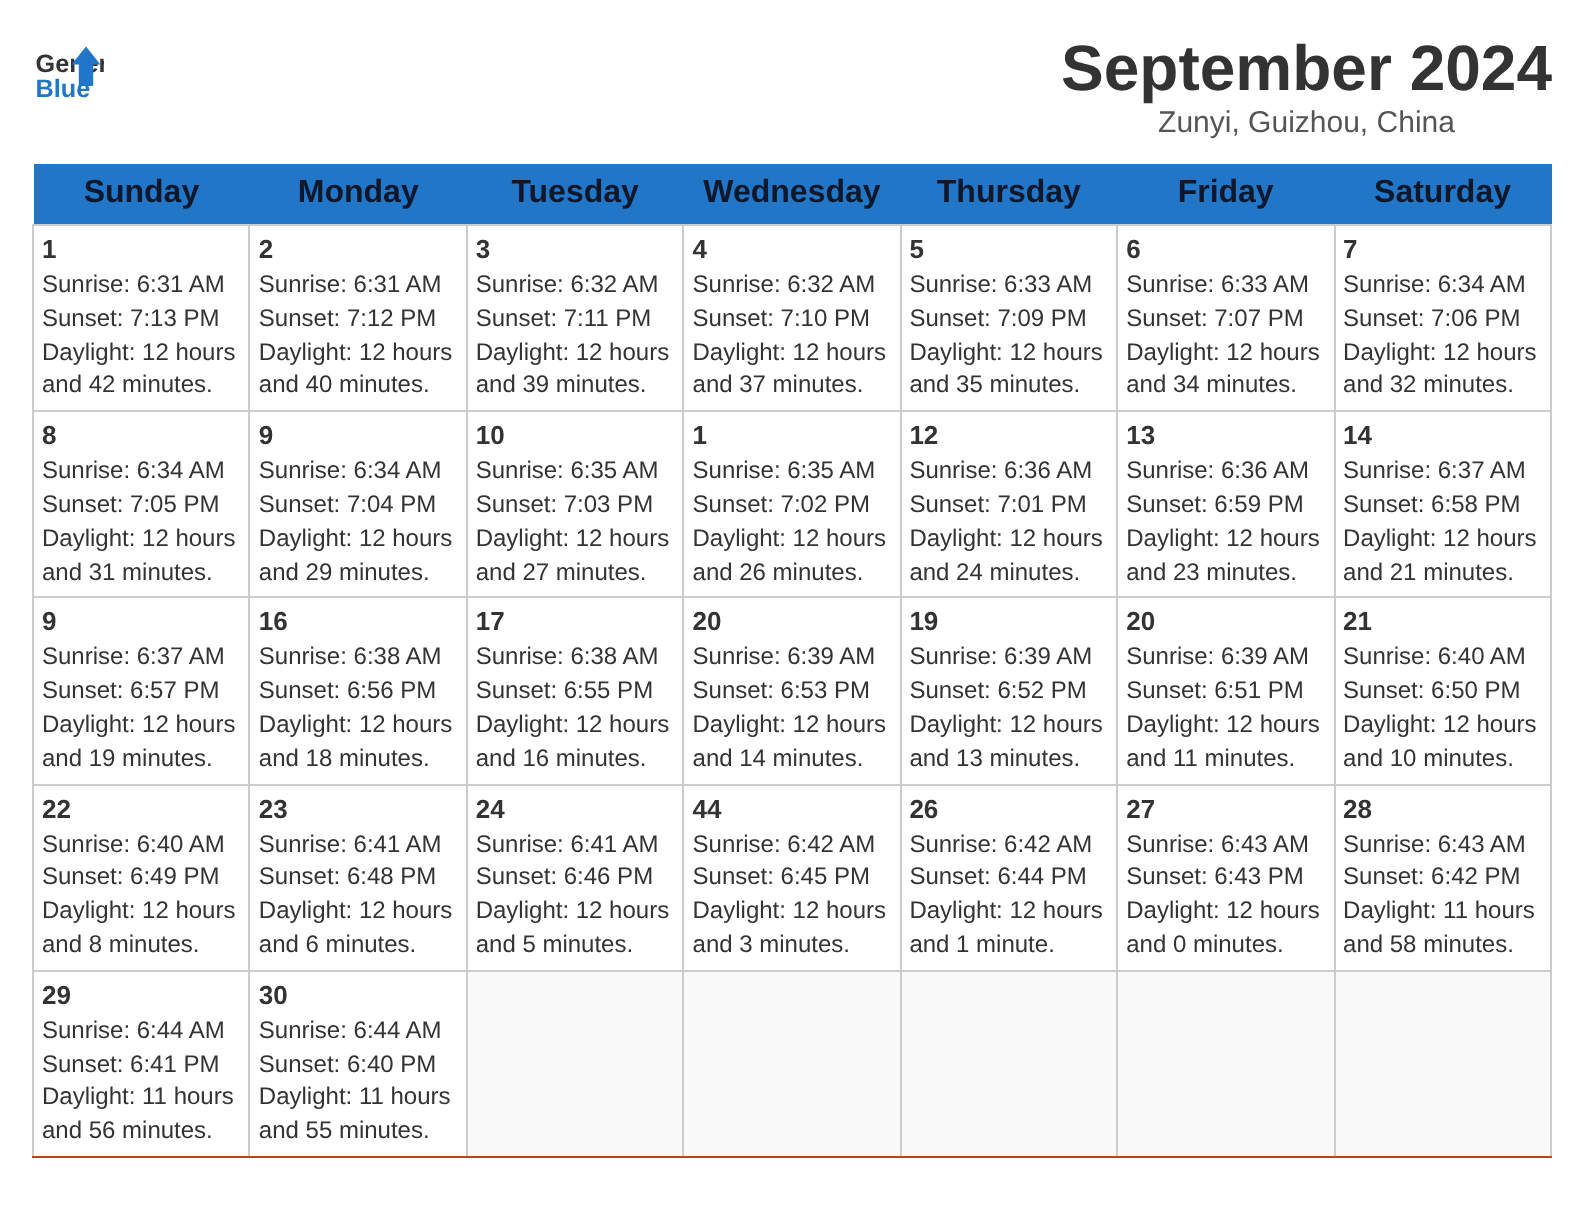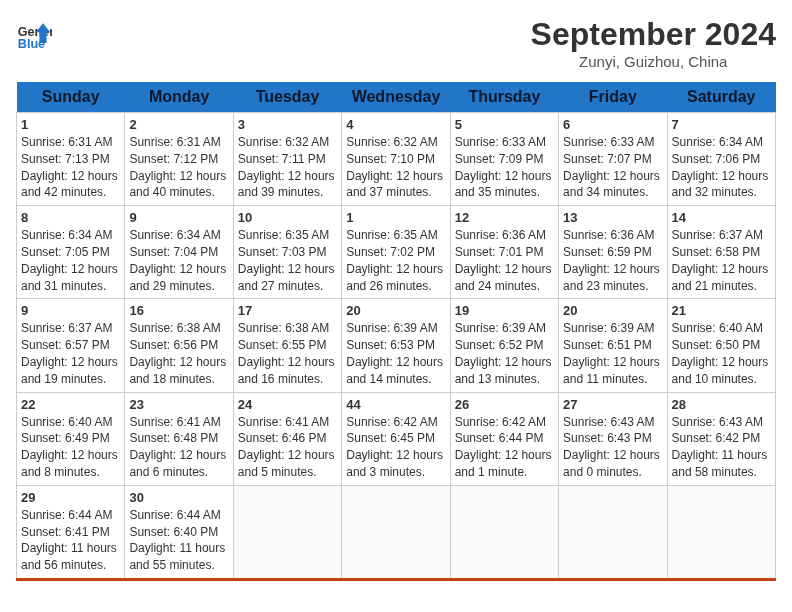--- a/index.html
+++ b/index.html
@@ -65,21 +65,21 @@
     }
     .cell-info {
       font-size: 12px;
       line-height: 1.4;
       color: #333;
     }
     .empty-cell {
       background: #f9f9f9;
     }
     tr:last-child td {
-      border-bottom: 3px solid #c2410c;
+      border-bottom: 1px solid #c2410c;
     }
   </style>
 </head>
 <body>
 
 <div class="header">
   <div class="logo">
     <svg class="logo-icon" viewBox="0 0 40 40">
       <text x="2" y="22" font-size="14" font-weight="bold" fill="#333">General</text>
       <text x="2" y="36" font-size="14" font-weight="bold" fill="#2176c7">Blue</text>

